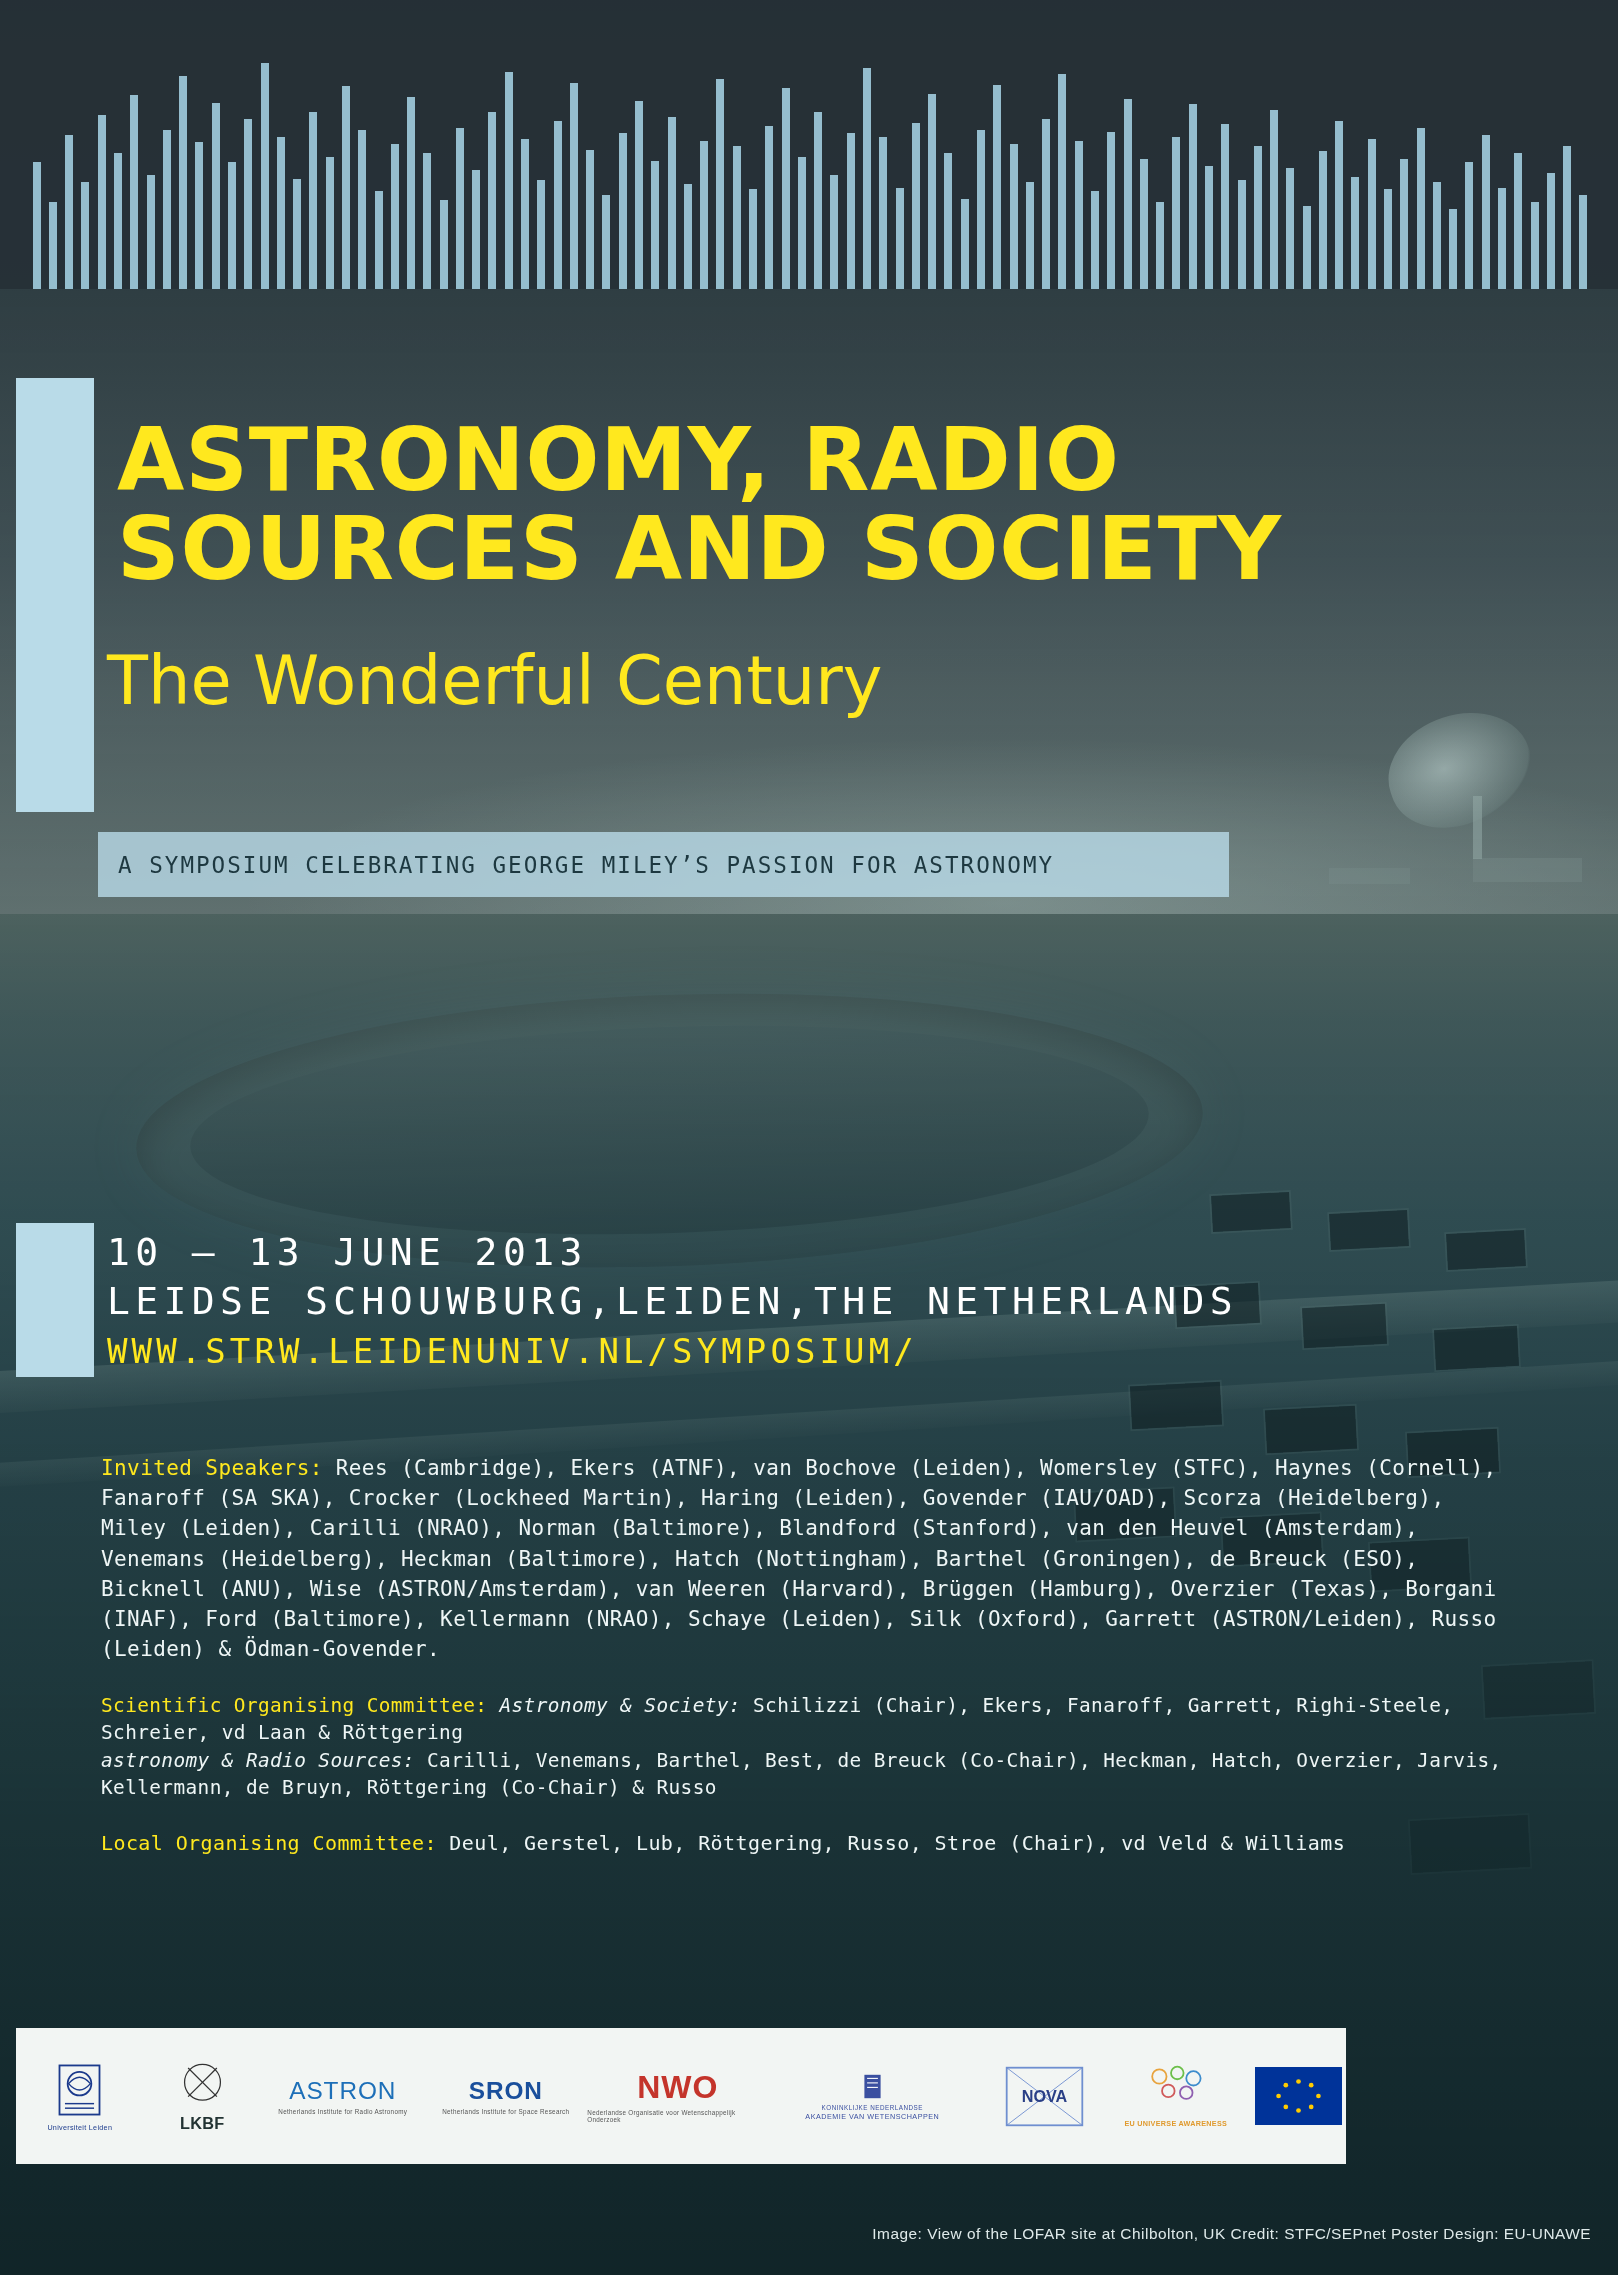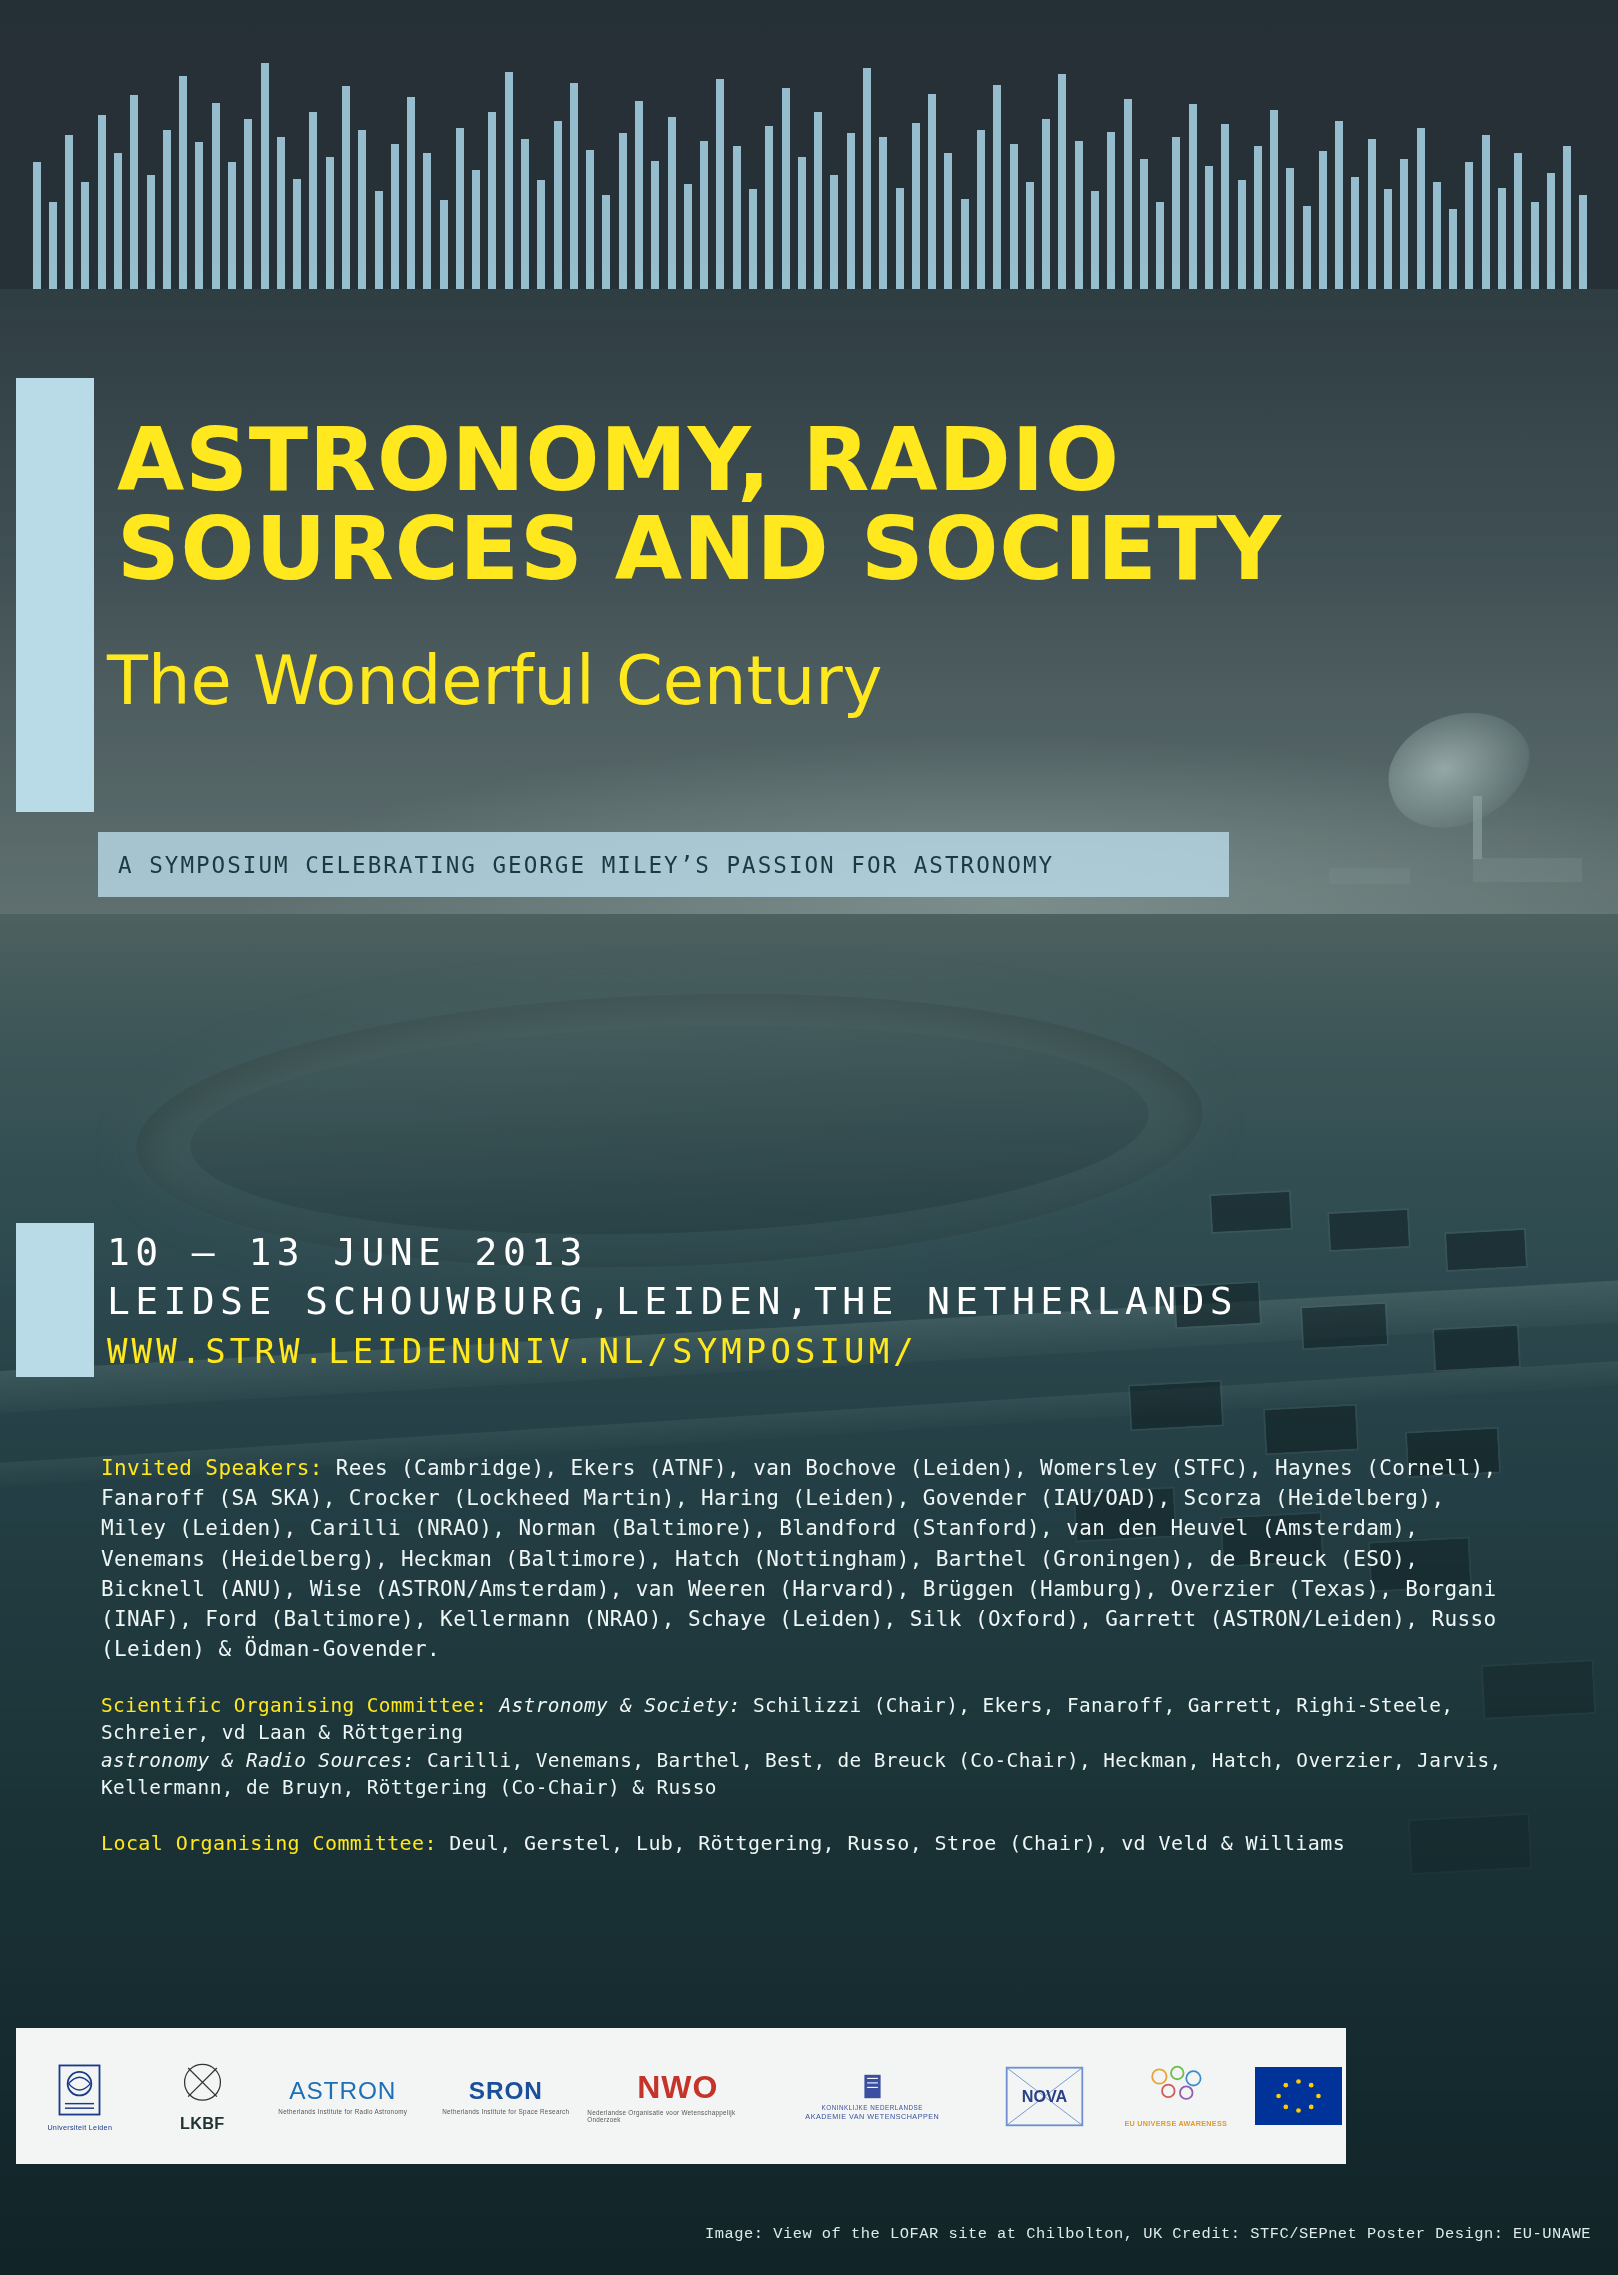--- a/index.html
+++ b/index.html
@@ -226,21 +226,21 @@
     justify-content: center;
     color: #233;
     font-family: "Liberation Sans", sans-serif;
   }
   .logo-lbl { font-size: 10px; margin-top: 2.7px; letter-spacing: 0.3px; }
   .credit {
     position: absolute;
     right: 27px;
     bottom: 33px;
     color: #dfeaea;
-    font-family: Liberation Mono, monospace;
+    font-family: Liberation Sans, sans-serif;
     font-size: 15.4px;
     letter-spacing: 0.5px;
   }
 </style>
 </head>
 <body>
 
 <div id="poster">
 
   <div class="sky"></div>

